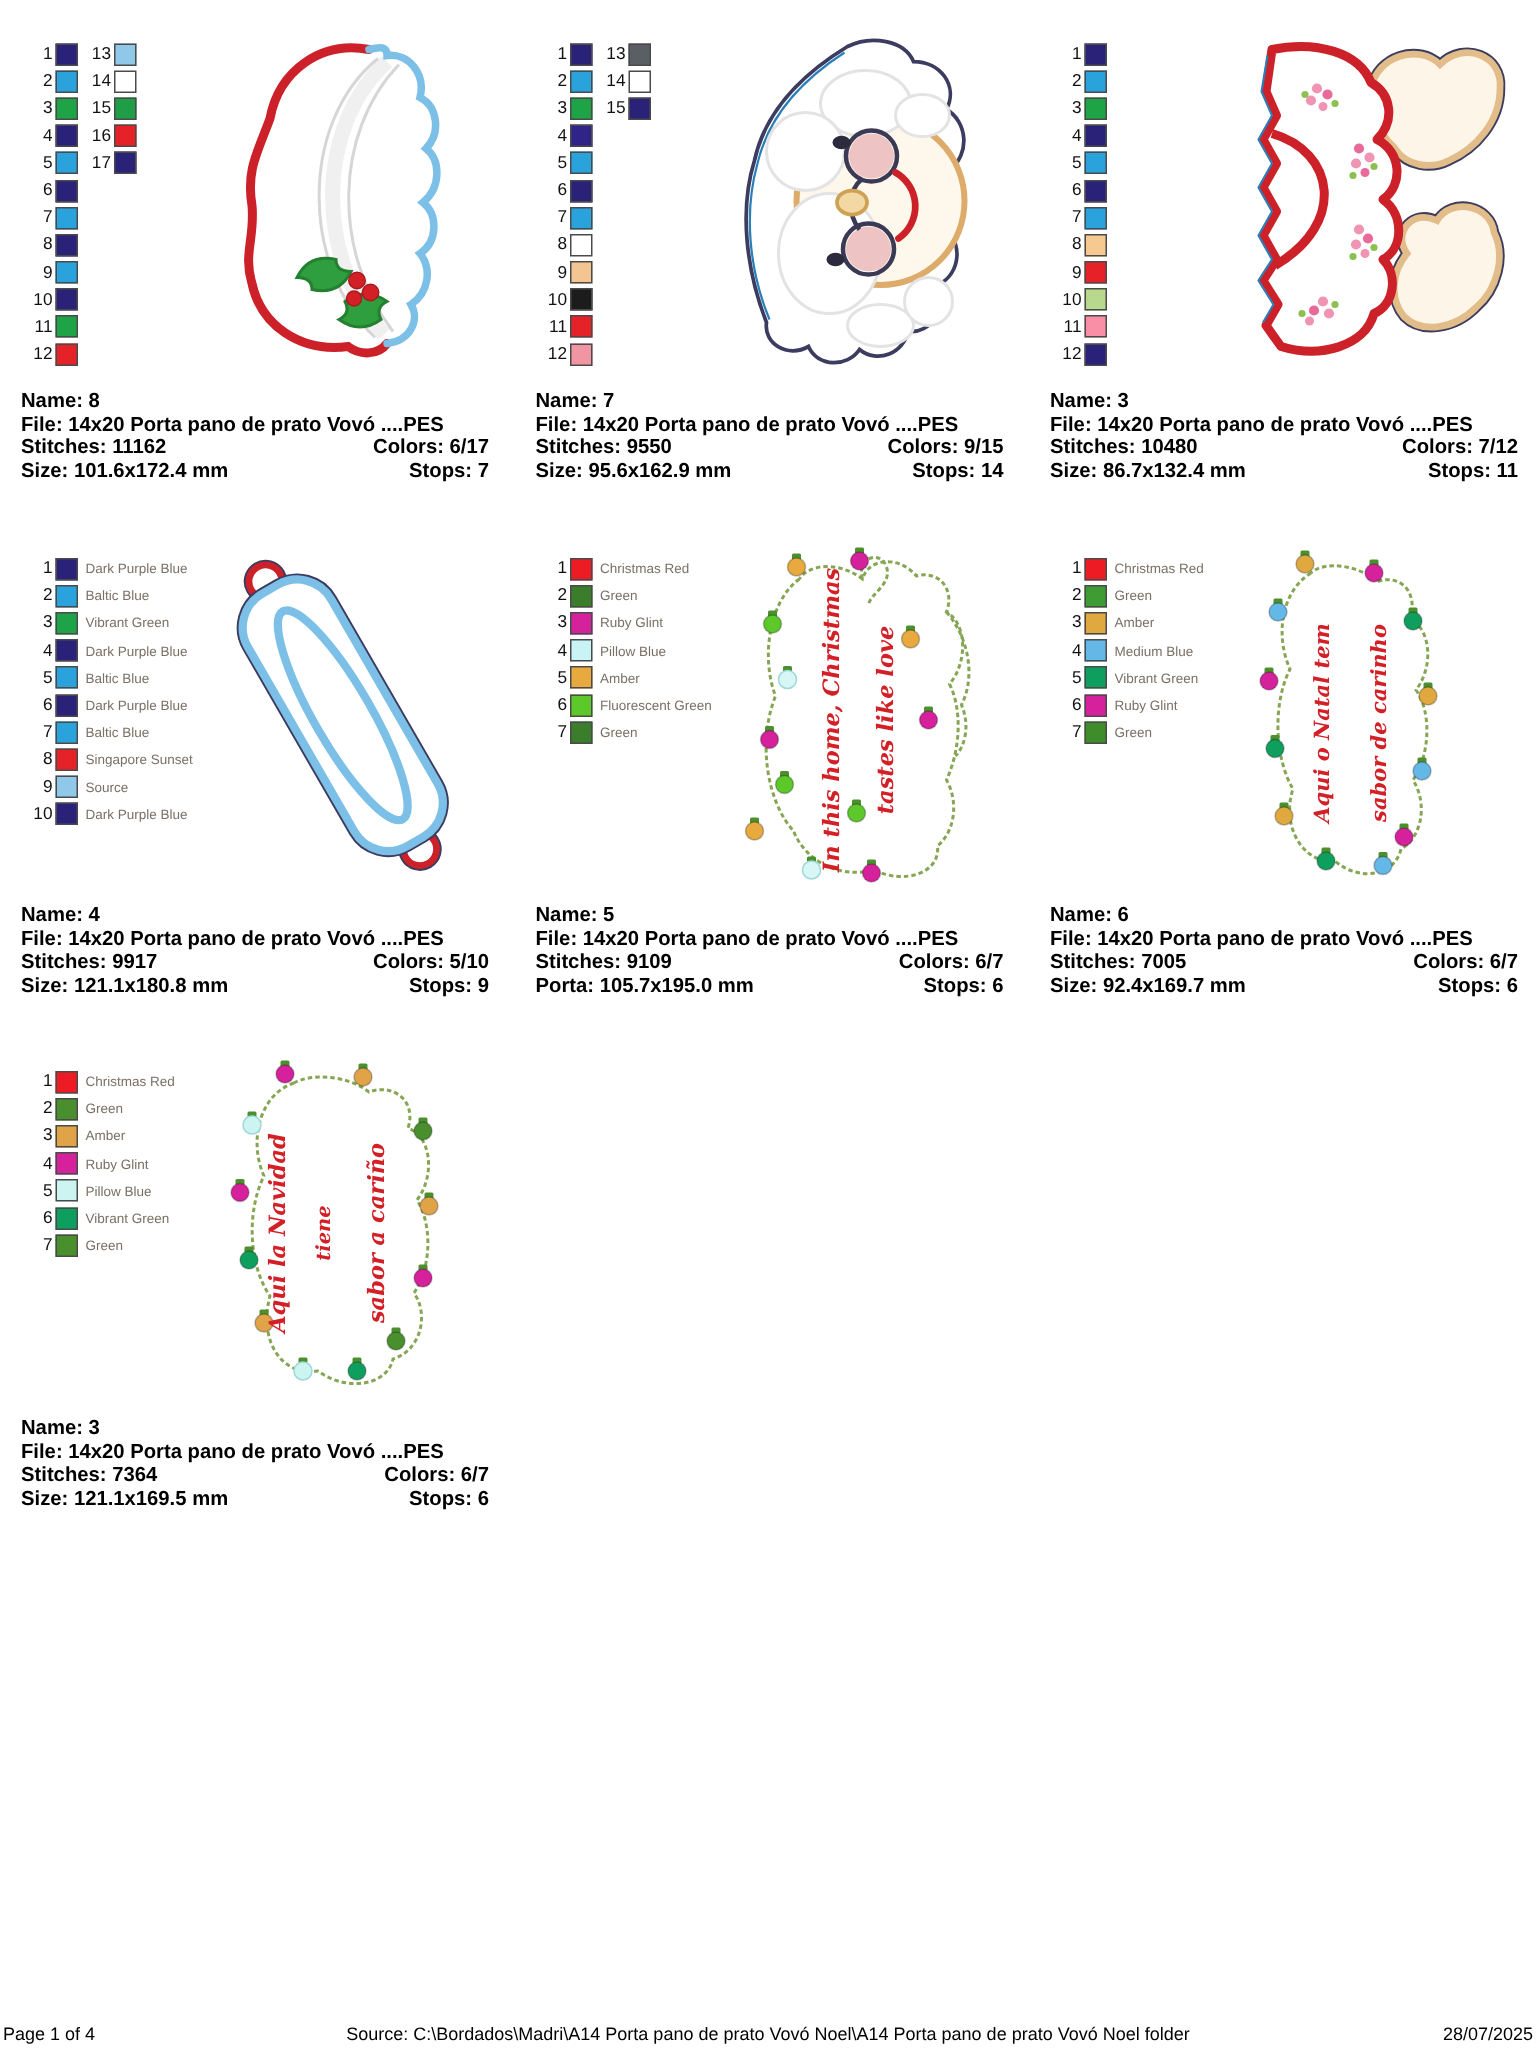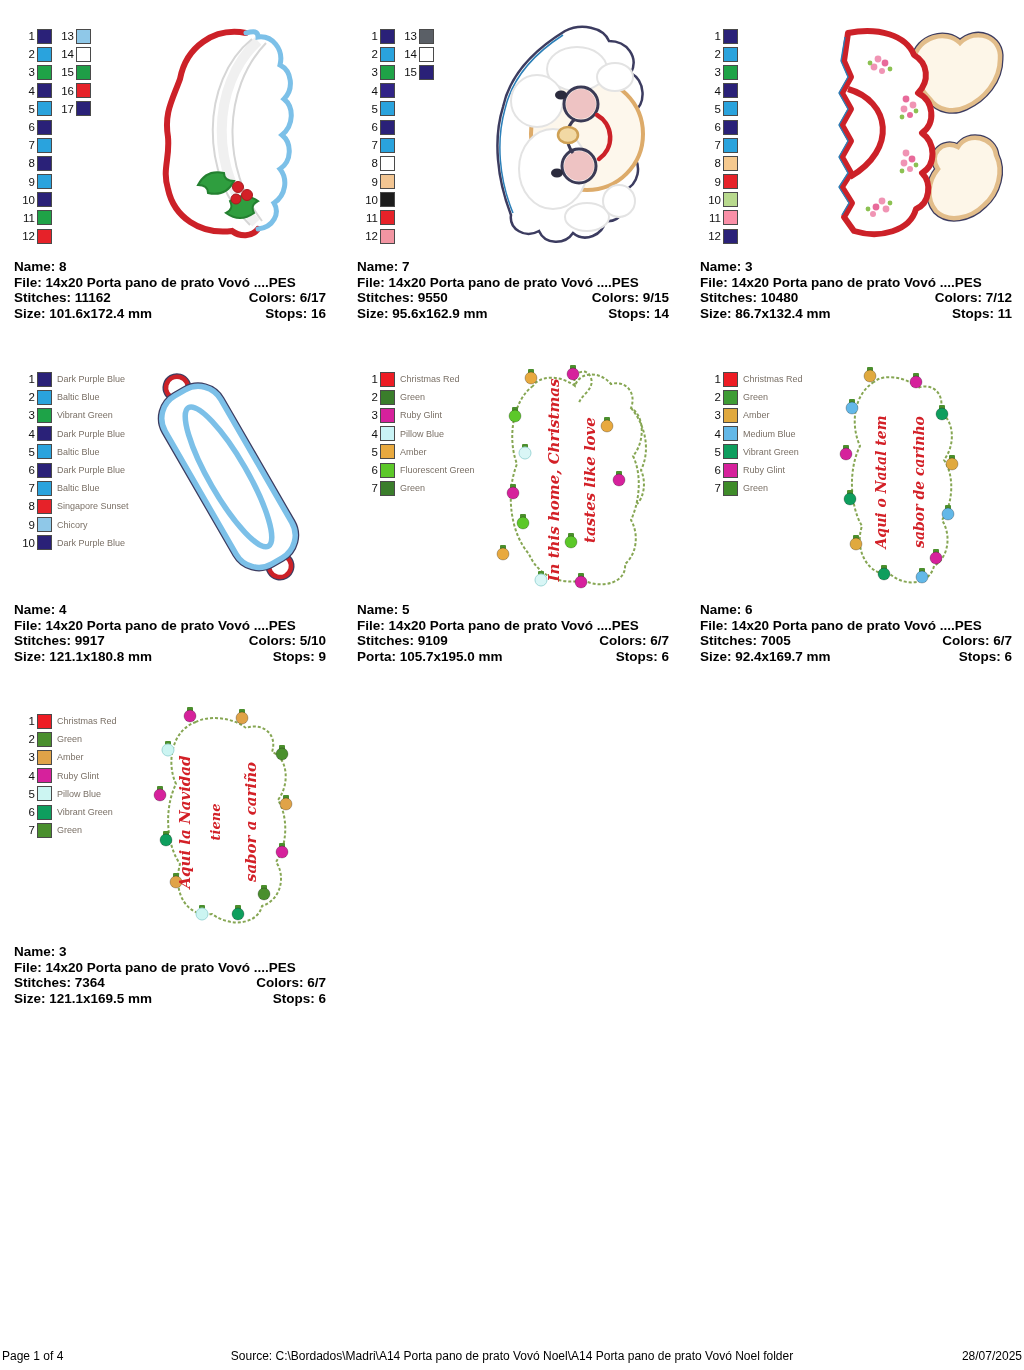--- a/index.html
+++ b/index.html
@@ -118,21 +118,21 @@
   </div>
   <div class="info">
     <div>Name: 8</div>
     <div>File: 14x20 Porta pano de prato Vovó ....PES</div>
     <div class="split">
         <span>Stitches: 11162</span>
         <span>Colors: 6/17</span>
       </div>
     <div class="split">
         <span>Size: 101.6x172.4 mm</span>
-        <span>Stops: 16</span>
+        <span>Stops: 7</span>
       </div>
   </div>
 </div>
 
 <div class="cell" style="left:357px;top:25px">
   <div class="palette">
       <div class="pcol">
         <div class="prow">
           <span class="pnum">1</span>
           <span class="psw" style="background:#2a2178"></span>
@@ -382,21 +382,21 @@
           <span class="plab">Baltic Blue</span>
         </div>
         <div class="prow">
           <span class="pnum">8</span>
           <span class="psw" style="background:#e62229"></span>
           <span class="plab">Singapore Sunset</span>
         </div>
         <div class="prow">
           <span class="pnum">9</span>
           <span class="psw" style="background:#8fc8e8"></span>
-          <span class="plab">Chicory</span>
+          <span class="plab">Source</span>
         </div>
         <div class="prow">
           <span class="pnum">10</span>
           <span class="psw" style="background:#2a2178"></span>
           <span class="plab">Dark Purple Blue</span>
         </div>
       </div>
     </div>
   <div class="art" style="left:122px;top:-10px">
     <svg width="185" height="240" viewBox="0 0 185 240">

